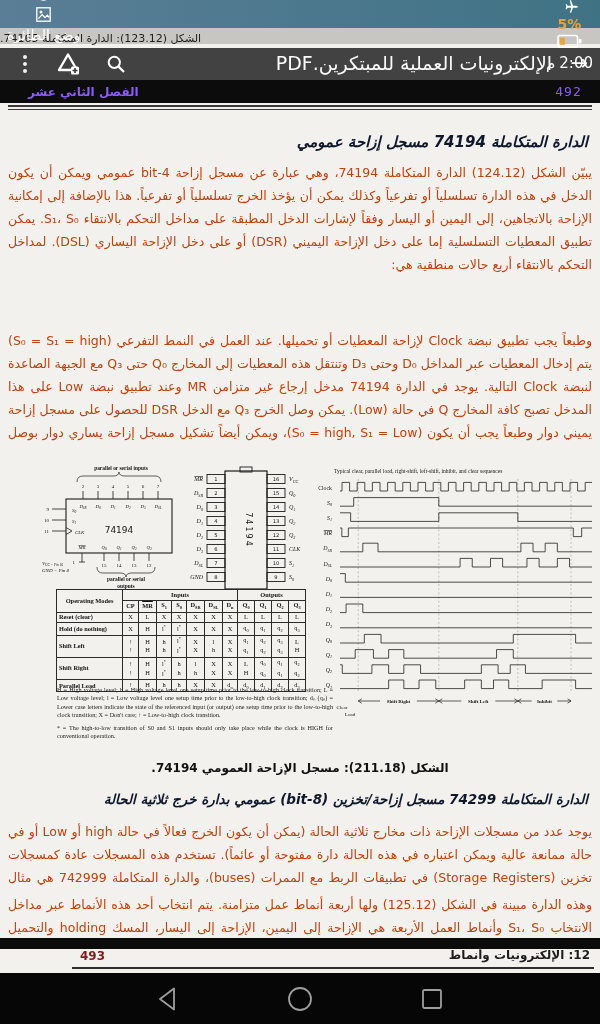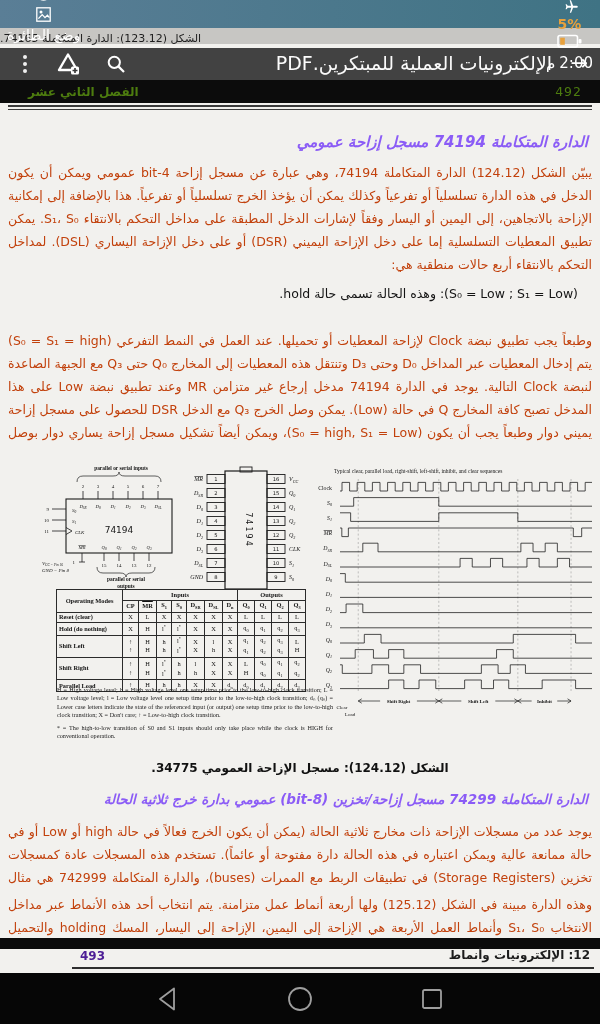--- a/index.html
+++ b/index.html
@@ -16,26 +16,26 @@
   .plane-rot{transform:rotate(90deg);}
   
   .toolbar{position:absolute;top:48px;left:0;right:0;height:32px;background:rgba(56,56,56,.95);z-index:35;}
   .tb-back{position:absolute;right:12px;top:0;height:32px;line-height:30px;font-size:21px;color:#fff;}
   .tb-title{position:absolute;right:48px;top:0;height:32px;line-height:31px;font-size:19px;color:#fbfbfb;
             direction:rtl;white-space:nowrap;}
   .tb-ic{position:absolute;top:6px;}
   
   .prevcap{position:absolute;top:28px;left:0;right:0;height:16px;background:#c7c6c3;z-index:20;
            text-align:left;font-size:11px;font-weight:normal;color:#1d1d1d;line-height:21px;direction:rtl;}
-  .chapterbar{position:absolute;top:80px;left:0;right:0;height:23px;background:#0c0c0c;color:#4d7c0f;z-index:20;
+  .chapterbar{position:absolute;top:80px;left:0;right:0;height:23px;background:#0c0c0c;color:#8b5cf6;z-index:20;
               display:flex;justify-content:space-between;align-items:center;padding:0 18px 0 28px;}
   .chapterbar .cb-title{font-size:12px;font-weight:bold;direction:rtl;}
   .chapterbar .cb-num{font-size:12.5px;letter-spacing:1px;margin-left:13px;}
   .dblline{position:absolute;top:105px;left:8px;right:8px;height:2px;border-top:2px solid #3a3a3a;border-bottom:1px solid #3a3a3a;}
-  .h-section{position:absolute;right:12px;left:12px;direction:rtl;text-align:right;color:#8b5cf6;
+  .h-section{position:absolute;right:12px;left:12px;direction:rtl;text-align:right;color:#0f172a;
              font-weight:bold;font-style:italic;}
   #sec1{top:133px;font-size:15px;}
   #sec2{top:791px;font-size:13.5px;}
   .para{position:absolute;right:8px;left:8px;direction:rtl;text-align:justify;color:#c2410c;
         font-size:12.5px;line-height:23px;overflow:hidden;}
   #para1{top:161px;height:117px;}
   .bullets{position:absolute;top:282px;right:22px;left:8px;direction:rtl;text-align:right;color:#141414;
            font-size:12.5px;line-height:23px;}
   #para2{top:329px;height:116px;}
   #para3{top:820px;height:70px;}
@@ -50,21 +50,21 @@
               text-align:center;padding:0.5px 0;font-weight:normal;}
   #modestable th{font-weight:bold;}
   #modestable td.modecell{text-align:left;padding-left:2px;font-weight:bold;font-size:6.3px;}
   sub{font-size:68%;} sup{font-size:68%;}
   .ovl{text-decoration:overline;}
   .footnotes{position:absolute;left:57px;top:686px;width:276px;font-family:"Liberation Serif",serif;
              font-size:6.2px;line-height:8.3px;text-align:justify;color:#222;}
   .footnotes p{margin:0 0 5px 0;}
   
   .pagegap{position:absolute;top:938px;left:0;right:0;height:11px;background:#0b0b0b;}
-  .nextnum{position:absolute;left:80px;top:949px;font-size:12px;font-weight:bold;color:#4c1d95;}
+  .nextnum{position:absolute;left:80px;top:949px;font-size:12px;font-weight:bold;color:#7f1d1d;}
   .nextsec{position:absolute;right:10px;top:948px;font-size:12px;font-weight:bold;color:#1c1c1c;direction:rtl;}
   .footerline{position:absolute;top:967px;left:72px;right:6px;height:2px;background:#2e2e2e;}
   
   .navbar{position:absolute;top:973px;left:0;right:0;height:51px;background:#060606;z-index:40;
           display:flex;justify-content:center;align-items:center;gap:104px;}
   .navbtn{width:28px;height:28px;display:flex;align-items:center;justify-content:center;}
 </style>
 </head>
 <body>
 
@@ -129,21 +129,20 @@
 
     <div class="chapterbar">
       <span class="cb-title">الفصل الثاني عشر</span>
       <span class="cb-num">492</span>
     </div>
     <div class="dblline"></div>
 
     <div class="h-section" id="sec1">الدارة المتكاملة 74194 مسجل إزاحة عمومي</div>
     <div class="para" id="para1">يبيّن الشكل (124.12) الدارة المتكاملة 74194، وهي عبارة عن مسجل إزاحة 4-bit عمومي ويمكن أن يكون الدخل في هذه الدارة تسلسلياً أو تفرعياً وكذلك يمكن أن يؤخذ الخرج تسلسلياً أو تفرعياً. هذا بالإضافة إلى إمكانية الإزاحة بالاتجاهين، إلى اليمين أو اليسار وفقاً لإشارات الدخل المطبقة على مداخل التحكم بالانتقاء S₁، S₀. يمكن تطبيق المعطيات التسلسلية إما على دخل الإزاحة اليميني (DSR) أو على دخل الإزاحة اليساري (DSL). لمداخل التحكم بالانتقاء أربع حالات منطقية هي:</div>
     <div class="bullets">
-      <div>(S₀ = Low ; S₁ = Low): وهذه الحالة تسمى حالة hold.</div>
     </div>
     <div class="para" id="para2">وطبعاً يجب تطبيق نبضة Clock لإزاحة المعطيات أو تحميلها. عند العمل في النمط التفرعي (S₀ = S₁ = high) يتم إدخال المعطيات عبر المداخل D₀ وحتى D₃ وتنتقل هذه المعطيات إلى المخارج Q₀ حتى Q₃ مع الجبهة الصاعدة لنبضة Clock التالية. يوجد في الدارة 74194 مدخل إرجاع غير متزامن MR وعند تطبيق نبضة Low على هذا المدخل تصبح كافة المخارج Q في حالة (Low). يمكن وصل الخرج Q₃ مع الدخل DSR للحصول على مسجل إزاحة يميني دوار وطبعاً يجب أن يكون (S₀ = high, S₁ = Low)، ويمكن أيضاً تشكيل مسجل إزاحة يساري دوار بوصل Q₀ مع الدخل DSL ووضع S₀ = Low ; S₁ = high. يبيّن المخطط النبضي تحميل معطيات تفرعية وتتالي عمليات الإزاحة.</div>
 
     <svg id="figsvg" width="600" height="312" viewBox="0 0 600 312">
         <g>
           <text x="121" y="15" text-anchor="middle" font-size="5.4" fill="#161616" font-family="&quot;Liberation Serif&quot;,serif" font-weight="bold"><tspan>parallel or serial inputs</tspan></text>
           <path d="M77 27 Q77 21 83 21 L113 21 Q119 21 119 17 Q119 21 125 21 L155 21 Q161 21 161 27" fill="none" stroke="#1c1c1c" stroke-width="0.7"></path>
           <text x="83" y="33" text-anchor="middle" font-size="5" fill="#161616" font-family="&quot;Liberation Serif&quot;,serif"><tspan>2</tspan></text>
           <line x1="83" y1="36" x2="83" y2="44" stroke="#1c1c1c" stroke-width="0.8" stroke-dasharray="none"></line>
           <text x="83" y="53" text-anchor="middle" font-size="4.8" fill="#161616" font-family="&quot;Liberation Serif&quot;,serif" font-style="italic"><tspan>D</tspan><tspan dy="1.2" font-size="3.36">SR</tspan></text>
@@ -408,21 +407,21 @@
             <td><span>d</span><sub>3</sub></td>
           </tr>
         </tbody>
       </table>
 
     <div class="footnotes">
       <p>H = High voltage level; h = High voltage level one setup time prior to the low-to-high clock transition; L = Low voltage level; l = Low voltage level one setup time prior to the low-to-high clock transition; dₙ (qₙ) = Lower case letters indicate the state of the referenced input (or output) one setup time prior to the low-to-high clock transition; X = Don't care; ↑ = Low-to-high clock transition.</p>
       <p>* = The high-to-low transition of S0 and S1 inputs should only take place while the clock is HIGH for conventional operation.</p>
     </div>
 
-    <div class="figcap">الشكل (124.12): مسجل الإزاحة العمومي 34775.</div>
+    <div class="figcap">الشكل (211.18): مسجل الإزاحة العمومي 74194.</div>
 
     <div class="h-section" id="sec2">الدارة المتكاملة 74299 مسجل إزاحة/تخزين (8-bit) عمومي بدارة خرج ثلاثية الحالة</div>
     <div class="para" id="para3">يوجد عدد من مسجلات الإزاحة ذات مخارج ثلاثية الحالة (يمكن أن يكون الخرج فعالاً في حالة high أو Low أو في حالة ممانعة عالية ويمكن اعتباره في هذه الحالة دارة مفتوحة أو عائماً). تستخدم هذه المسجلات عادة كمسجلات تخزين (Storage Registers) في تطبيقات الربط مع الممرات (buses)، والدارة المتكاملة 742999 هي مثال على ذلك.</div>
     <div class="para" id="para4">وهذه الدارة مبينة في الشكل (125.12) ولها أربعة أنماط عمل متزامنة. يتم انتخاب أحد هذه الأنماط عبر مداخل الانتخاب S₁، S₀ وأنماط العمل الأربعة هي الإزاحة إلى اليمين، الإزاحة إلى اليسار، المسك holding والتحميل التفرعي (انظر إلى</div>
 
     <div class="pagegap"></div>
     <div class="nextnum">493</div>
     <div class="nextsec">12: الإلكترونيات وأنماط</div>
     <div class="footerline"></div>
   </div>

